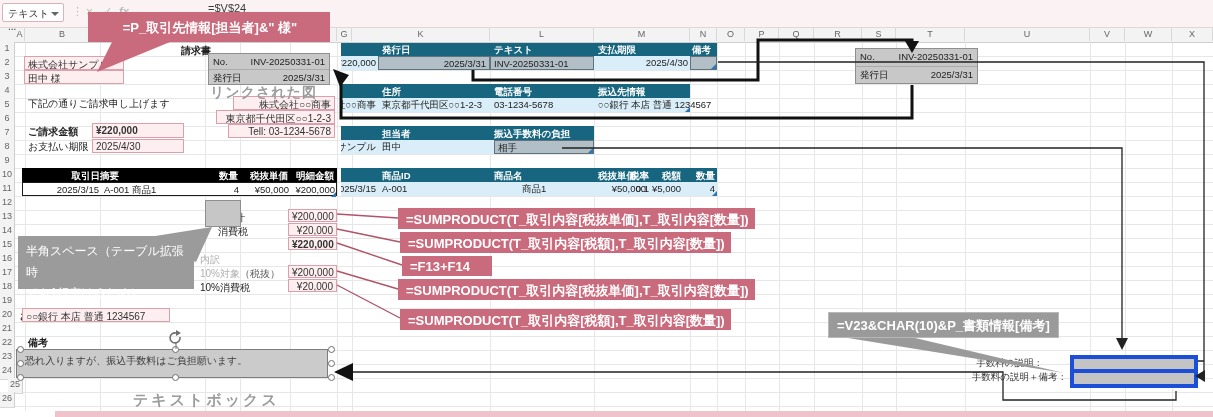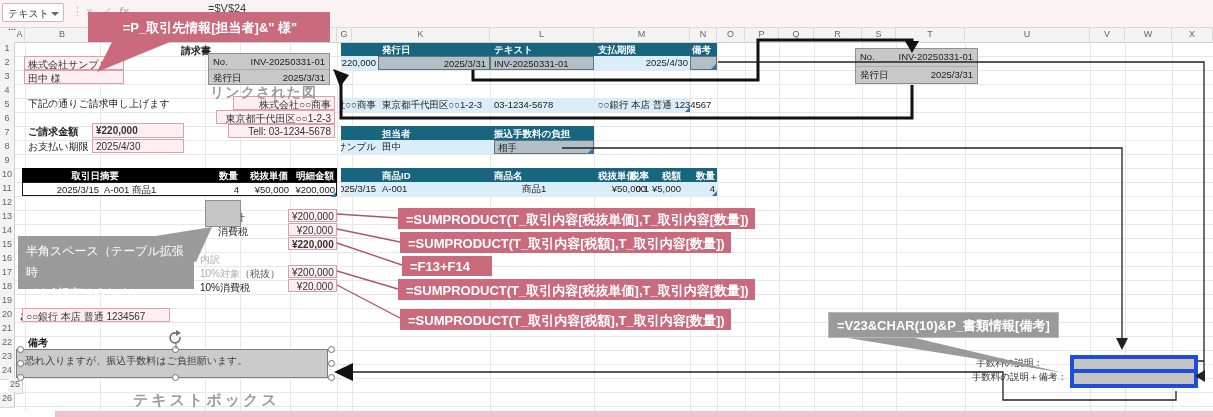--- a/index.html
+++ b/index.html
@@ -267,20 +267,25 @@
       </div>
     <div class="abs gsel" style="left:149px;top:0;width:104px;height:14px;">
         <span class="tcell" style="left:3px;">INV-20250331-01</span>
       </div>
     <span class="tcell" style="left:253px;width:94px;text-align:right;">2025/4/30</span>
     <div class="abs gsel" style="left:349px;top:0;width:27px;height:14px;">
         <span class="corner-tri" style="right:0;bottom:0;"></span>
       </div>
   </div>
 
+  <div class="abs thead" style="left:341px;top:84px;width:349px;height:14px;">
+    <span style="left:41px;">住所</span>
+    <span style="left:153px;">電話番号</span>
+    <span style="left:257px;">振込先情報</span>
+  </div>
   <div class="abs trow" style="left:341px;top:98px;width:349px;height:14px;">
     <div class="tcell sliver" style="left:0;width:36px;height:12px;">
         <span style="position:absolute;right:1px;">株式会社○○商事</span>
       </div>
     <span class="tcell" style="left:41px;">東京都千代田区○○1-2-3</span>
     <span class="tcell" style="left:153px;">03-1234-5678</span>
     <span class="tcell" style="left:257px;">○○銀行 本店 普通 1234567</span>
     <span class="corner-tri" style="right:0;bottom:0;"></span>
   </div>
 

